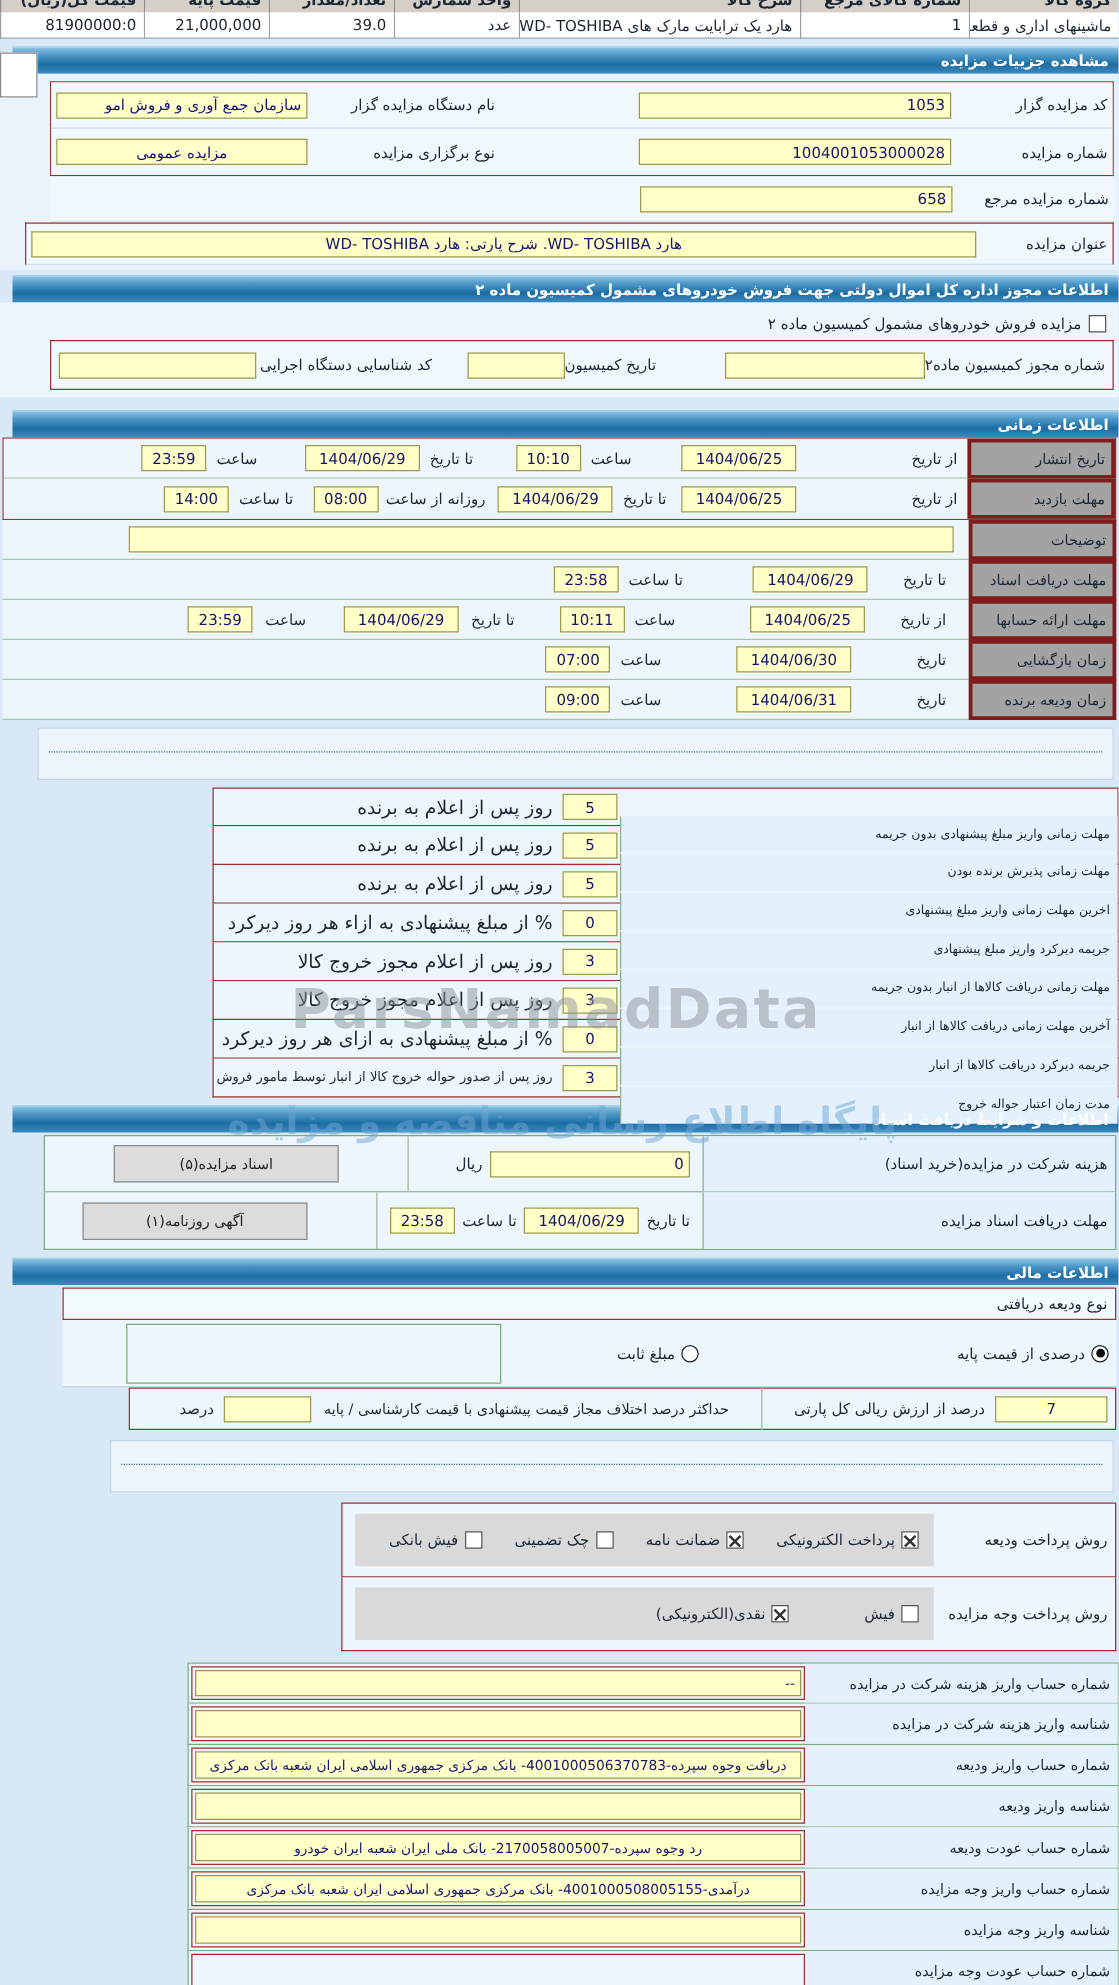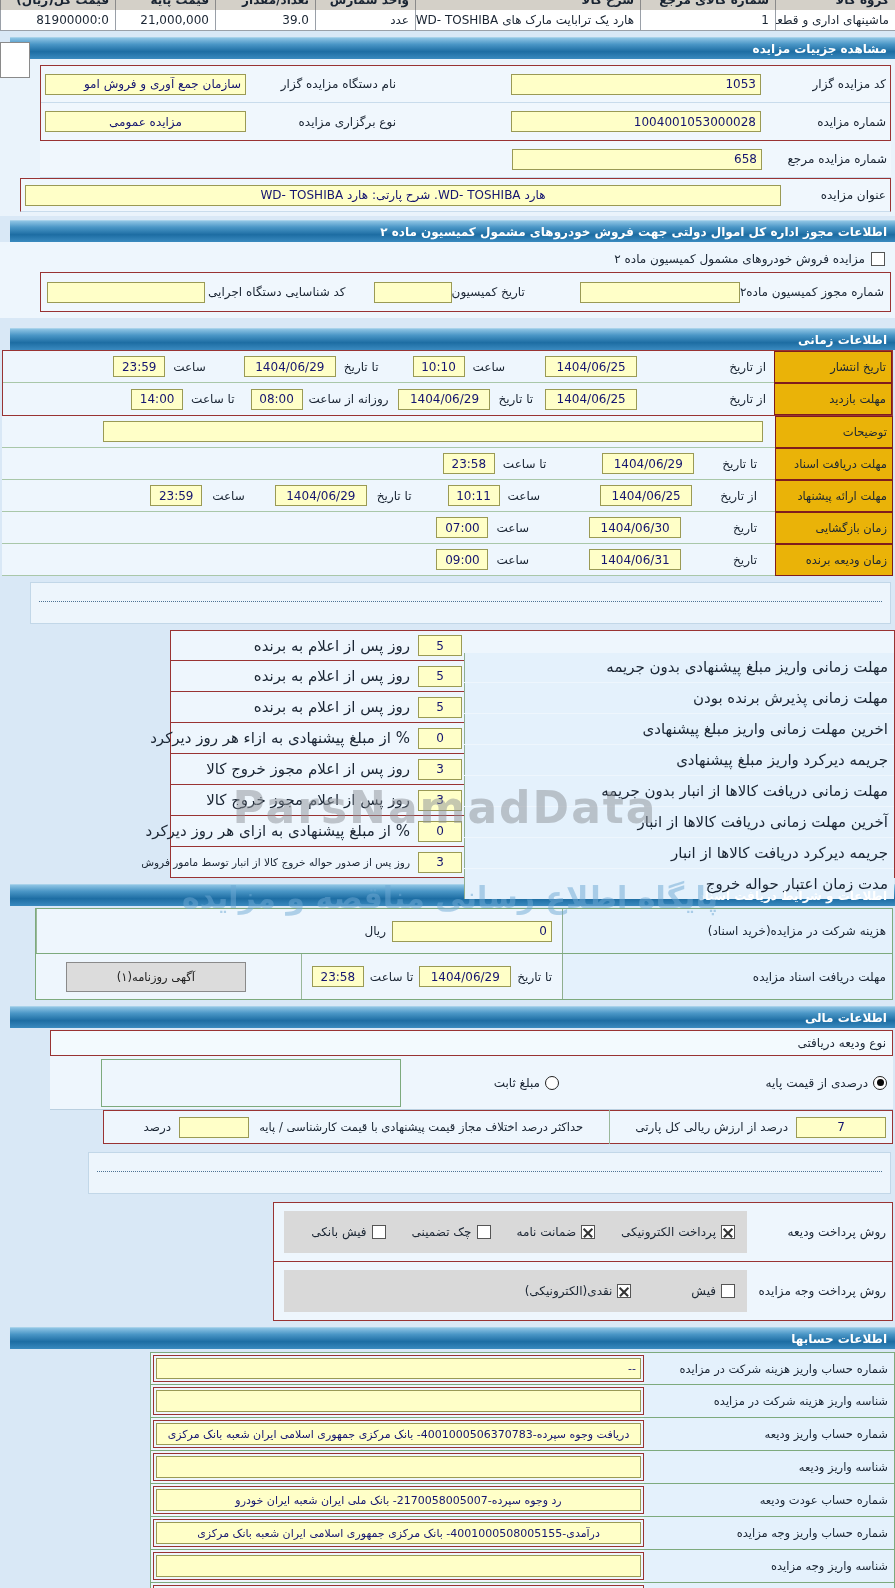--- a/index.html
+++ b/index.html
@@ -35,21 +35,21 @@
   .lbl { white-space: nowrap; }
   .inp {
     background: #ffffc8; border: 1px solid #9a9a55; height: 21px;
     font-family: "DejaVu Sans", sans-serif; font-size: 12px; color: #151570;
     padding: 0 4px; direction: rtl;
   }
   .inp.ltr { direction: ltr; }
   .center { text-align: center; }
   .right { text-align: right; }
   .red-group { border: 1px solid #993333; }
-  .labelcell { background: #eab308; border: 1px solid #7f1d1d; padding: 0 5px; display: flex; align-items: center; height: 100%; }
+  .labelcell { background: #a3a3a3; border: 3px solid #7f1d1d; padding: 0 5px; display: flex; align-items: center; height: 100%; }
 
   
   .details-wrap { background: #eaf3fb; padding: 2px 0; }
   .drow { display: flex; align-items: center; height: 37px; direction: rtl; padding: 0 4px; border-bottom: 1px solid #c9dcec; background: #f0f7fd; }
 
   
   .cb { position: relative; display: inline-block; width: 14px; height: 14px; background: #fff; border: 1px solid #555; flex: none; }
   .cb.checked::before, .cb.checked::after { content: ''; position: absolute; left: 0px; top: 5.5px; width: 12px; height: 1.6px; background: #333; }
   .cb.checked::before { transform: rotate(45deg); }
   .cb.checked::after { transform: rotate(-45deg); }
@@ -61,21 +61,21 @@
   .sched-row .labelcell { width: 118px; height: 32px; flex: none; font-size: 11.5px; }
   .sp { flex: none; display: inline-block; }
 
   
   .dashed-box { margin: 6px 4px 6px 30px; height: 42px; background: #edf5fc; border: 1px solid #c2d7e8; position: relative; }
   .dashed-box::after { content: ''; position: absolute; left: 8px; right: 8px; top: 18px; border-top: 1.5px dotted #4d7293; }
 
   
   .dl-row { display: flex; align-items: center; height: 31px; margin-left: 0; width: 725px; border: 1px solid #993333; border-top: none; background: #eef6fd; }
   .dl-row:first-of-type { border-top: 1px solid #993333; }
-  .dl-label { width: 430px; height: 100%; background: #e4f1fc; border-left: 1px solid #8fae8f; display: flex; align-items: center; padding: 0 6px; flex: none; font-size: 15px; margin-top: 43px; }
+  .dl-label { width: 398px; height: 100%; background: #e4f1fc; border-left: 1px solid #8fae8f; display: flex; align-items: center; padding: 0 6px; flex: none; font-size: 10px; margin-top: 43px; }
   .dl-inp { width: 44px; text-align: center; margin: 0 2px; flex: none; }
   .dl-suffix { padding: 0 6px; white-space: nowrap; font-size: 15px; }
   .deadlines { width: 725px; }
 
   
   .docs-row { display: flex; align-items: stretch; height: 46px; margin: 0 2px 0 35px; border: 1px solid #7daa7d; border-top: none; background: #eef6fd; }
   .docs-row:first-of-type { border-top: 1px solid #7daa7d; }
   .docs-label { width: 330px; flex: none; display: flex; align-items: center; padding: 0 6px; background: #e4f1fc; border-left: 1px solid #8fae8f; }
   .docs-mid { flex: 1; display: flex; align-items: center; gap: 6px; padding: 0 10px; border-left: 1px solid #9ab89a; }
   .docs-btncol { width: 290px; flex: none; display: flex; align-items: center; justify-content: center; }
@@ -263,21 +263,21 @@
       <span class="sp" style="width:18px;"></span>
       <span class="lbl">تا تاریخ</span>
       <span class="sp" style="width:28px;"></span>
       <input class="inp ltr center" style="width: 92px;" value="1404/06/29">
       <span class="sp" style="width:56px;"></span>
       <span class="lbl">تا ساعت</span>
       <span class="sp" style="width:8px;"></span>
       <input class="inp ltr center" style="width: 52px;" value="23:58">
     </div>
     <div class="sched-row">
-      <div class="labelcell">مهلت ارائه پیشنهاد</div>
+      <div class="labelcell">مهلت ارائه حسابها</div>
       <span class="sp" style="width:18px;"></span>
       <span class="lbl">از تاریخ</span>
       <span class="sp" style="width:28px;"></span>
       <input class="inp ltr center" style="width: 92px;" value="1404/06/25">
       <span class="sp" style="width:60px;"></span>
       <span class="lbl">ساعت</span>
       <span class="sp" style="width:8px;"></span>
       <input class="inp ltr center" style="width: 52px;" value="10:11">
       <span class="sp" style="width:36px;"></span>
       <span class="lbl">تا تاریخ</span>
@@ -359,20 +359,23 @@
 
   <div class="gap6"></div>
 
   <div class="bar">اطلاعات و شرایط دریافت اسناد</div>
   <div style="padding-top:2px;">
     <div class="docs-row">
       <div class="docs-label">هزینه شرکت در مزایده(خرید اسناد)</div>
       <div class="docs-mid">
         <input class="inp right" style="width: 160px;" value="0">
         <span class="lbl">ریال</span>
+      </div>
+      <div class="docs-btncol">
+        <button class="btn">اسناد مزایده(۵)</button>
       </div>
     </div>
     <div class="docs-row">
       <div class="docs-label">مهلت دریافت اسناد مزایده</div>
       <div class="docs-mid">
         <span class="lbl">تا تاریخ</span>
         <input class="inp ltr center" style="width: 92px;" value="1404/06/29">
         <span class="lbl">تا ساعت</span>
         <input class="inp ltr center" style="width: 52px;" value="23:58">
       </div>
@@ -446,21 +449,20 @@
         <span class="pay-item">
           <span class="cb checked"></span>
           <span class="lbl">نقدی(الکترونیکی)</span>
         </span>
       </div>
     </div>
   </div>
 
   <div class="gap6"></div>
 
-  <div class="bar">اطلاعات حسابها</div>
   <div style="padding-top:3px;">
     <div class="acc-row first">
       <div class="acc-label">شماره حساب واریز هزینه شرکت در مزایده</div>
       <div class="acc-valwrap">
           <input class="inp right" value="--" style="">
         </div>
     </div>
     <div class="acc-row">
       <div class="acc-label">شناسه واریز هزینه شرکت در مزایده</div>
       <div class="acc-valwrap">

